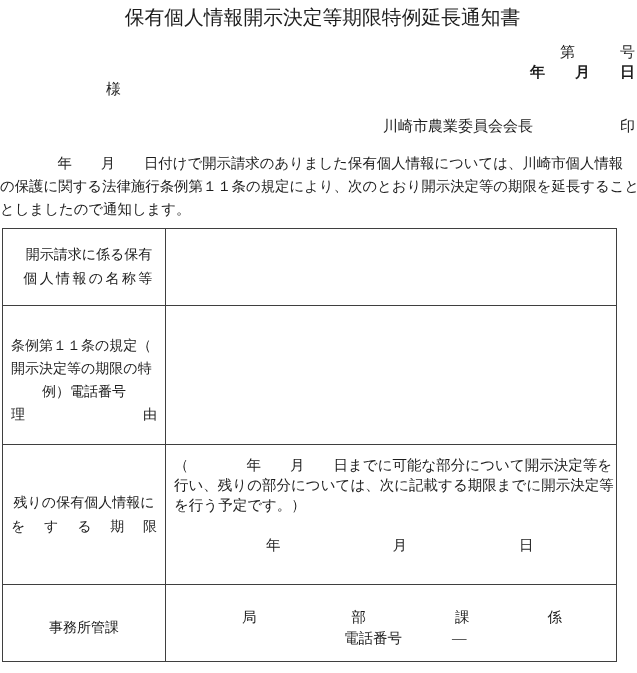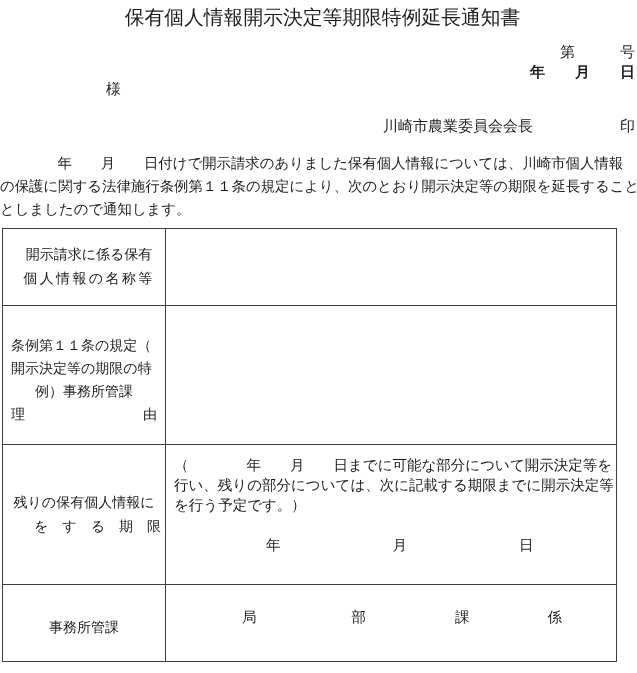--- a/index.html
+++ b/index.html
@@ -50,21 +50,21 @@
   }
   .tlabel .ln{text-align:center;white-space:pre;}
   .tlabel-r1{padding-left:10px;}
   .spread2{letter-spacing:2.4px;}
   .tlabel-r2{line-height:23px;padding:9px 8px 0 8px;justify-content:center;}
   .tlabel-r2 .ln-left{text-align:left;white-space:pre;}
   .tlabel-r2 .ln-center{text-align:center;white-space:pre;}
   .ln-between{display:flex;justify-content:space-between;}
   .spread-justify{
     text-align:justify;text-align-last:justify;-moz-text-align-last:justify;
-    text-justify:inter-ideograph;padding:0 8px;white-space:pre;margin-left:23px;
+    text-justify:inter-ideograph;padding:0 8px;white-space:pre;
   }
   .tlabel-r3 .ln{padding:0;}
   .tvalue{flex:1;box-sizing:border-box;font-size:14.5px;}
   .tvalue-r3{padding-top:10px;}
   .tvalue-r3 .nline{white-space:pre;line-height:20px;padding-left:8px;}
   .ymd-line{
     display:flex;margin-top:20px;padding-left:100px;
     column-gap:112px;line-height:20px;white-space:nowrap;
   }
   .tlabel-r4{justify-content:center;line-height:22px;padding-top:10px;}
@@ -103,21 +103,21 @@
       <div class="ln">開示請求に係る保有</div>
       <div class="ln spread2">個人情報の名称等</div>
     </div>
     <div class="tvalue"></div>
   </div>
 
   <div class="trow r2">
     <div class="tlabel tlabel-r2">
       <div class="ln-left">条例第１１条の規定（</div>
       <div class="ln-left">開示決定等の期限の特</div>
-      <div class="ln-center">例）事務所管課</div>
+      <div class="ln-center">例）電話番号</div>
       <div class="ln-between">
         <span>理</span>
         <span>由</span>
       </div>
     </div>
     <div class="tvalue"></div>
   </div>
 
   <div class="trow r3">
     <div class="tlabel tlabel-r3">
@@ -140,16 +140,20 @@
     <div class="tlabel tlabel-r4">
       <div class="ln">事務所管課</div>
     </div>
     <div class="tvalue tvalue-r4">
       <div class="org-line">
         <span class="u1">局</span>
         <span class="u2">部</span>
         <span class="u3">課</span>
         <span class="u4">係</span>
       </div>
+      <div class="phone-line">
+        <span>電話番号</span>
+        <span class="dash">―</span>
+      </div>
     </div>
   </div>
 
 </div>
 
 </body></html>

